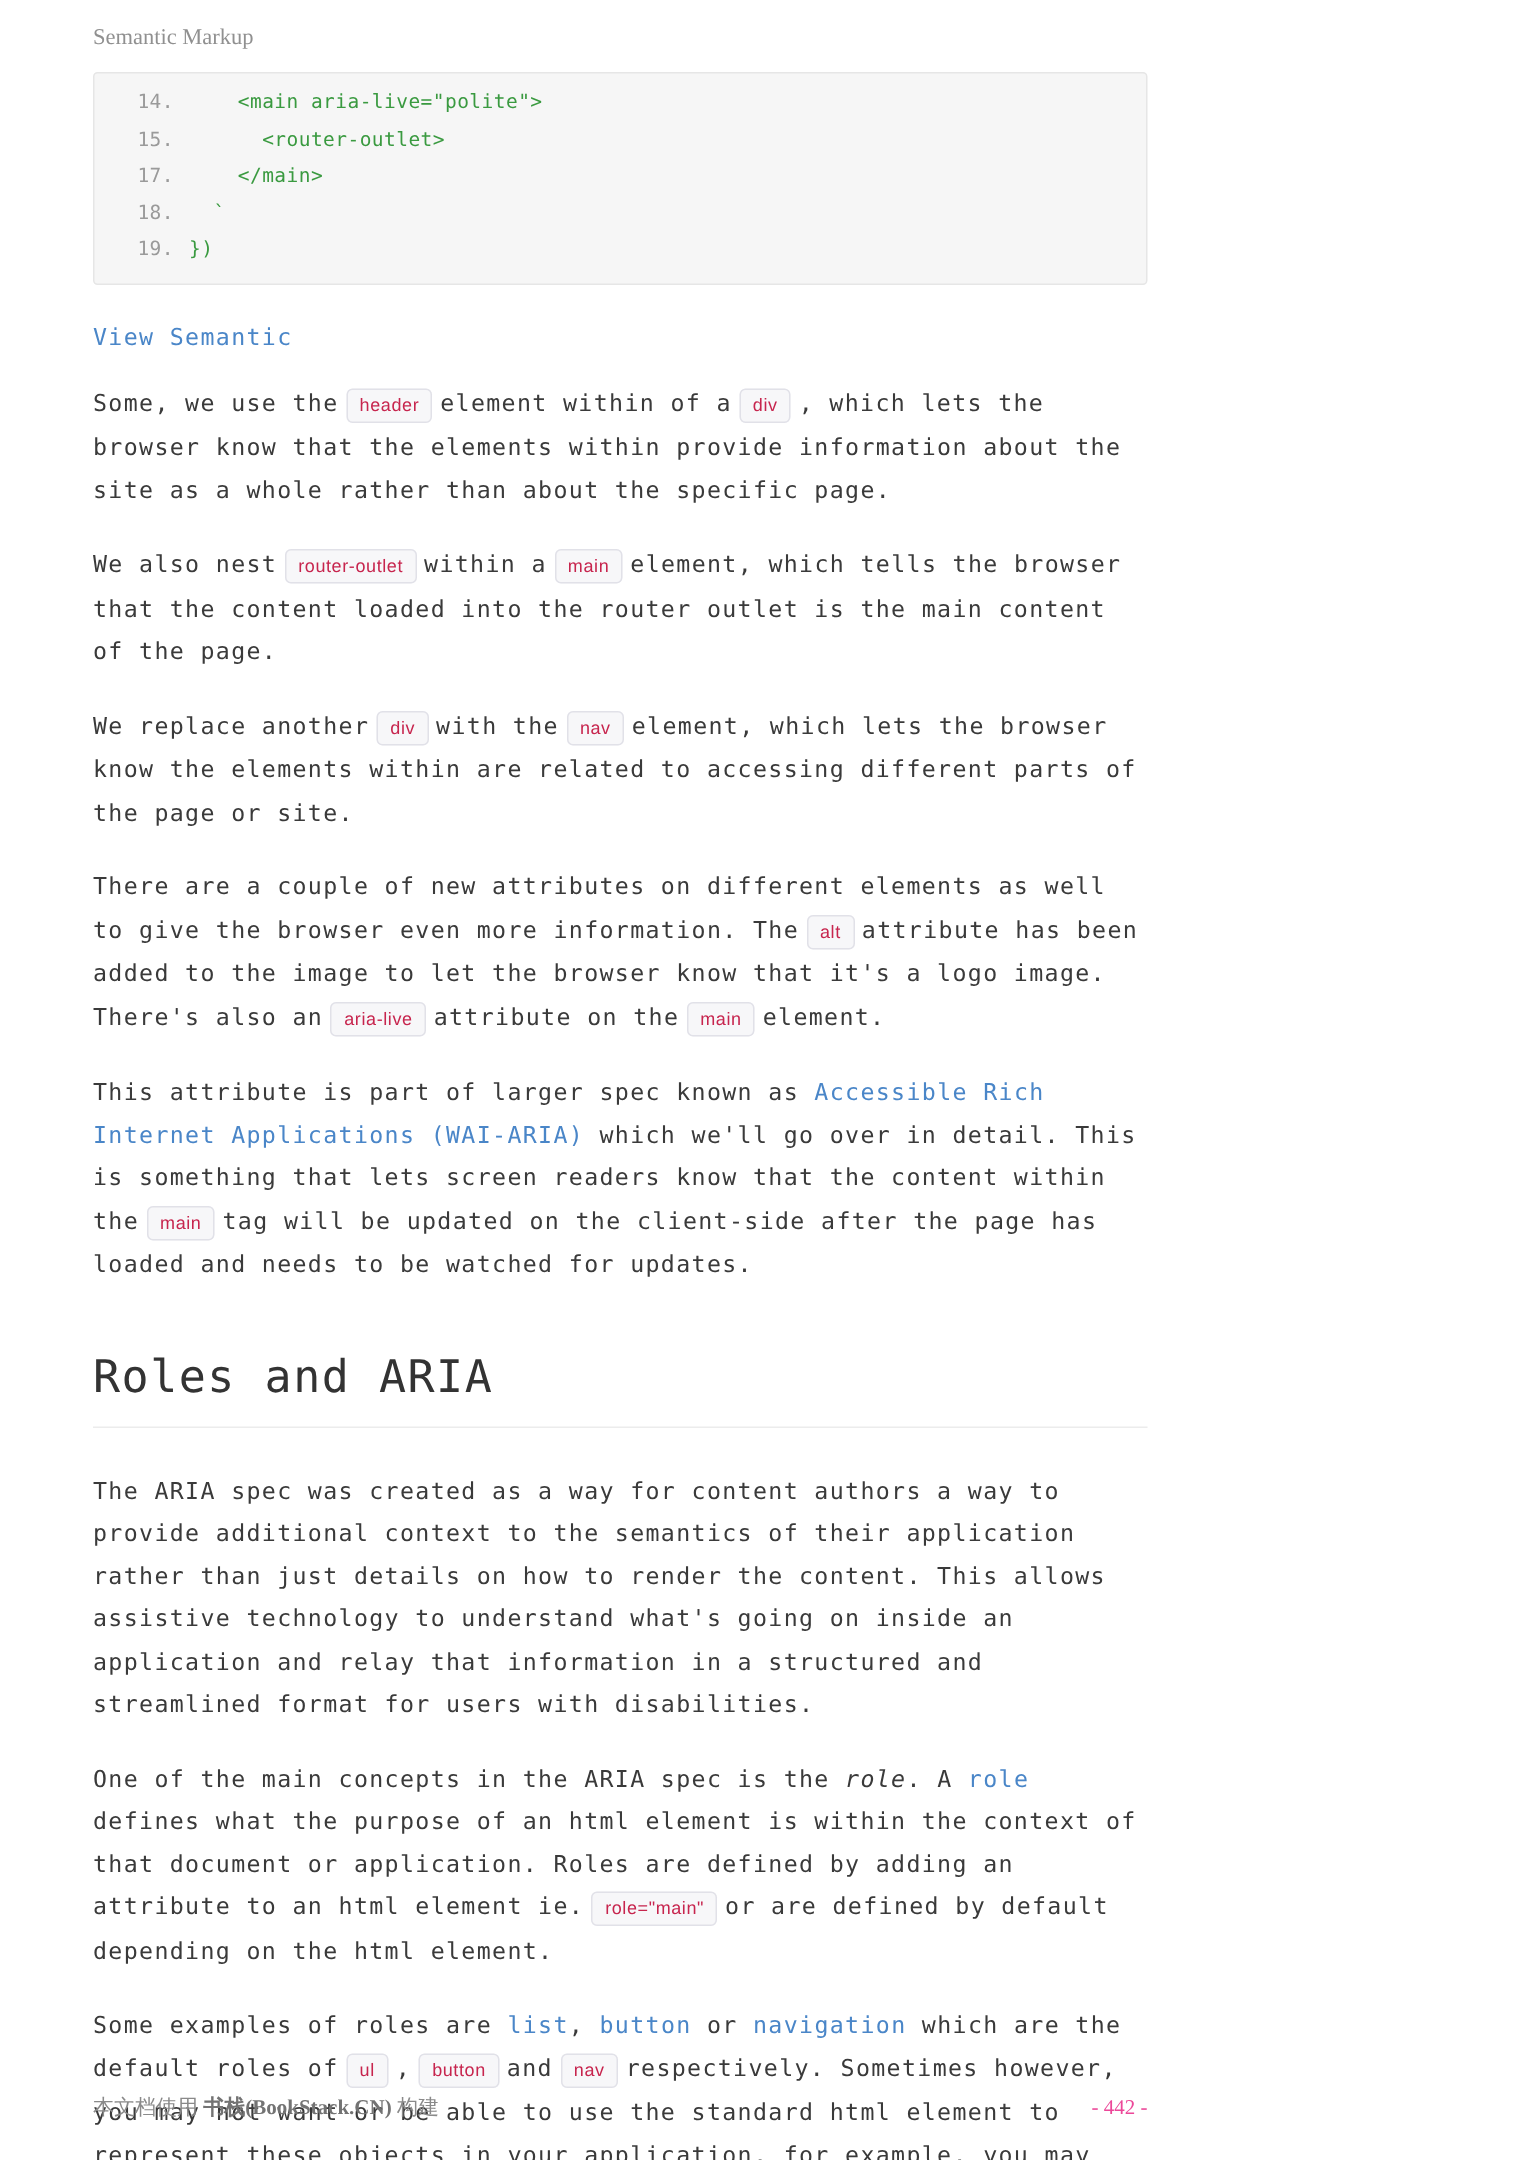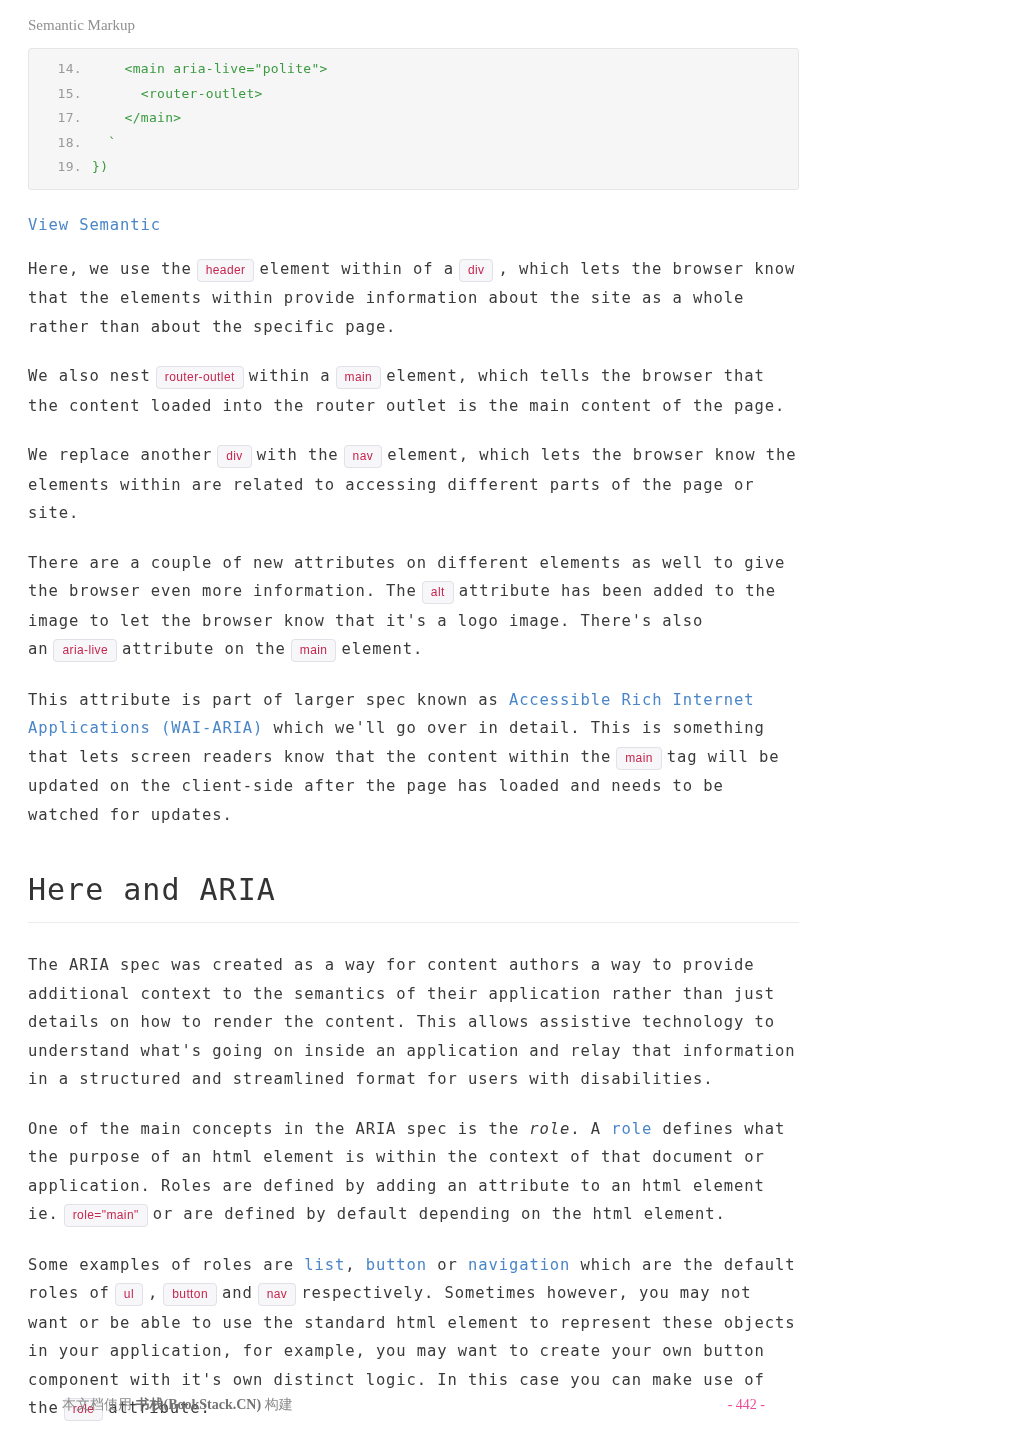--- a/index.html
+++ b/index.html
@@ -5,21 +5,21 @@
   * { box-sizing: border-box; }
   html, body {
     margin: 0; padding: 0;
     width: 1019px; height: 1440px;
     background: #ffffff;
     overflow: hidden;
   }
   .page {
     position: relative;
     width: 827px; height: 1440px;
-    padding: 0 28px;
+    padding: 0 62px;
     font-family: "DejaVu Sans Mono", monospace;
     color: #3a3a3a;
   }
   .doc-header {
     padding-top: 17px;
     font-family: "Liberation Serif", serif;
     font-size: 15px;
     color: #909090;
   }
   
@@ -136,28 +136,28 @@
         <div class="code-line">
           <span class="ln">19.</span>
           <span class="cc">})</span>
         </div>
       </div>
   </div>
 
   <a class="view-example" href="#">View Semantic</a>
 
   <div>
-      <p class="para"><span>Here, we use the</span><code class="ic">header</code><span>element within of a</span><code class="ic">div</code><span>, which lets the browser know that the elements within provide information about the site as a whole rather than about the specific page.</span></p>
+      <p class="para"><span>Some, we use the</span><code class="ic">header</code><span>element within of a</span><code class="ic">div</code><span>, which lets the browser know that the elements within provide information about the site as a whole rather than about the specific page.</span></p>
       <p class="para"><span>We also nest</span><code class="ic">router-outlet</code><span>within a</span><code class="ic">main</code><span>element, which tells the browser that the content loaded into the router outlet is the main content of the page.</span></p>
       <p class="para"><span>We replace another</span><code class="ic">div</code><span>with the</span><code class="ic">nav</code><span>element, which lets the browser know the elements within are related to accessing different parts of the page or site.</span></p>
       <p class="para"><span>There are a couple of new attributes on different elements as well to give the browser even more information. The</span><code class="ic">alt</code><span>attribute has been added to the image to let the browser know that it's a logo image. There's also an</span><code class="ic">aria-live</code><span>attribute on the</span><code class="ic">main</code><span>element.</span></p>
       <p class="para"><span>This attribute is part of larger spec known as </span><a href="#">Accessible Rich Internet Applications (WAI-ARIA)</a><span> which we'll go over in detail. This is something that lets screen readers know that the content within the</span><code class="ic">main</code><span>tag will be updated on the client-side after the page has loaded and needs to be watched for updates.</span></p>
     </div>
 
-  <h1 class="section-heading">Here and ARIA</h1>
+  <h1 class="section-heading">Roles and ARIA</h1>
 
   <div>
       <p class="para"><span>The ARIA spec was created as a way for content authors a way to provide additional context to the semantics of their application rather than just details on how to render the content. This allows assistive technology to understand what's going on inside an application and relay that information in a structured and streamlined format for users with disabilities.</span></p>
       <p class="para"><span>One of the main concepts in the ARIA spec is the </span><em>role</em><span>. A </span><a href="#">role</a><span> defines what the purpose of an html element is within the context of that document or application. Roles are defined by adding an attribute to an html element ie.</span><code class="ic">role="main"</code><span>or are defined by default depending on the html element.</span></p>
       <p class="para"><span>Some examples of roles are </span><a href="#">list</a><span>, </span><a href="#">button</a><span> or </span><a href="#">navigation</a><span> which are the default roles of</span><code class="ic">ul</code><span>,</span><code class="ic">button</code><span>and</span><code class="ic">nav</code><span>respectively. Sometimes however, you may not want or be able to use the standard html element to represent these objects in your application, for example, you may want to create your own button component with it's own distinct logic. In this case you can make use of the</span><code class="ic">role</code><span>attribute:</span></p>
     </div>
 
   <div class="footer">
     <div>
       <span>本文档使用 </span><a class="brand" href="#">书栈(BookStack.CN)</a><span> 构建</span>

